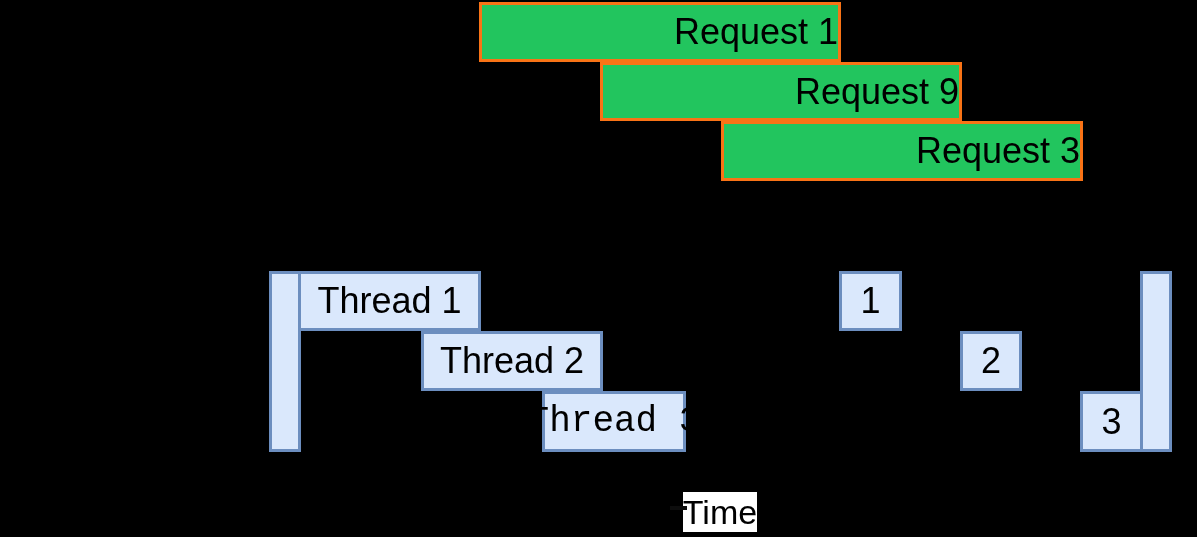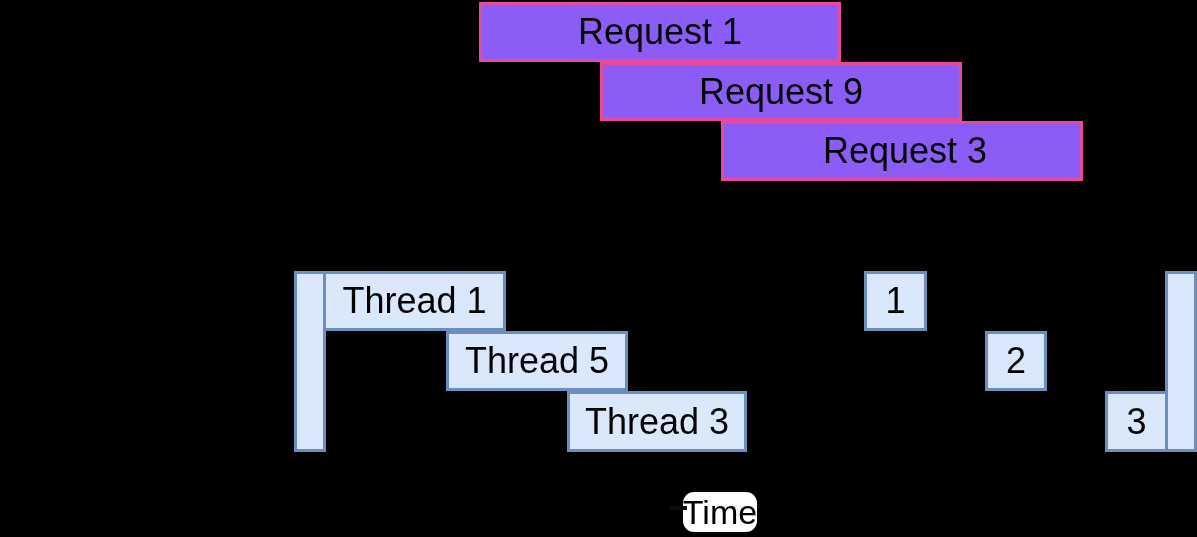--- a/index.html
+++ b/index.html
@@ -20,57 +20,56 @@
     position: absolute;
     box-sizing: border-box;
     display: flex;
     align-items: center;
     justify-content: center;
     font-size: 36px;
     line-height: 1;
     white-space: nowrap;
   }
   .req {
-    background: #8b5cf6;
-    border: 3px solid #ec4899;
+    background: #22c55e;
+    border: 3px solid #f97316;
+    justify-content: flex-end;
   }
   .thr {
     background: #dae8fc;
     border: 3px solid #6c8ebf;
-    margin-left: 25px;
   }
   
   .r1 { left: 479px; top: 2px;   width: 362px; height: 60px; }
   .r2 { left: 600px; top: 62px;  width: 362px; height: 59px; }
   .r3 { left: 721px; top: 121px; width: 362px; height: 60px; padding-left: 6px; }
   
   .bar-left  { left: 269px;  top: 271px; width: 32px; height: 181px; }
   .bar-right { left: 1140px; top: 271px; width: 32px; height: 181px; }
   
   .t1 { left: 298px; top: 271px; width: 183px; height: 60px; }
   .t2 { left: 421px; top: 331px; width: 182px; height: 60px; }
-  .t3 { left: 542px; top: 391px; width: 180px; height: 61px; }
+  .t3 { left: 542px; top: 391px; width: 144px; height: 61px; font-family: Liberation Mono, monospace; }
   
   .c1 { left: 839px;  top: 271px; width: 63px; height: 60px; }
   .c2 { left: 960px;  top: 331px; width: 62px; height: 60px; }
   .c3 { left: 1080px; top: 391px; width: 63px; height: 61px; }
   
   .time-label {
     position: absolute;
     left: 683px;
     top: 492px;
     width: 74px;
     height: 40px;
     background: #ffffff;
     display: flex;
     align-items: center;
     justify-content: center;
     font-size: 34px;
     line-height: 1;
-    border-radius: 11px;
   }
   .time-dash {
     position: absolute;
     left: 670px;
     top: 506px;
     width: 17px;
     height: 4px;
     background: #0d0d0d;
   }
   .label { display: inline-block; }
@@ -90,21 +89,21 @@
     <span class="label">Request 3</span>
   </div>
 
   <div class="box thr bar-left"></div>
   <div class="box thr bar-right"></div>
 
   <div class="box thr t1">
     <span class="label">Thread 1</span>
   </div>
   <div class="box thr t2">
-    <span class="label">Thread 5</span>
+    <span class="label">Thread 2</span>
   </div>
   <div class="box thr t3">
     <span class="label">Thread 3</span>
   </div>
 
   <div class="box thr c1">
     <span class="label">1</span>
   </div>
   <div class="box thr c2">
     <span class="label">2</span>

